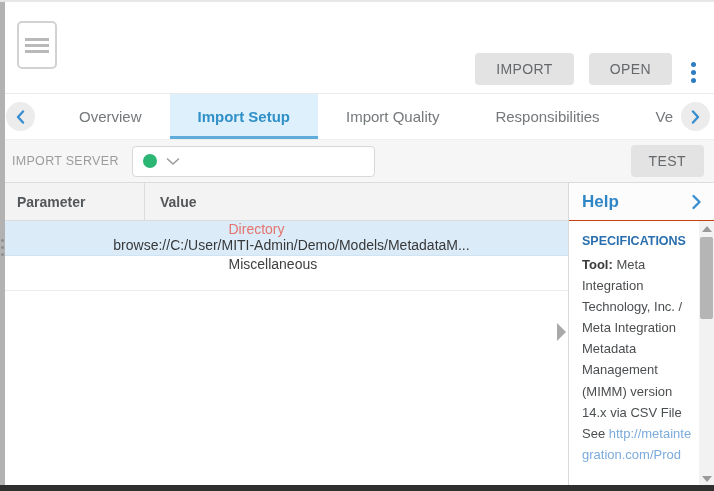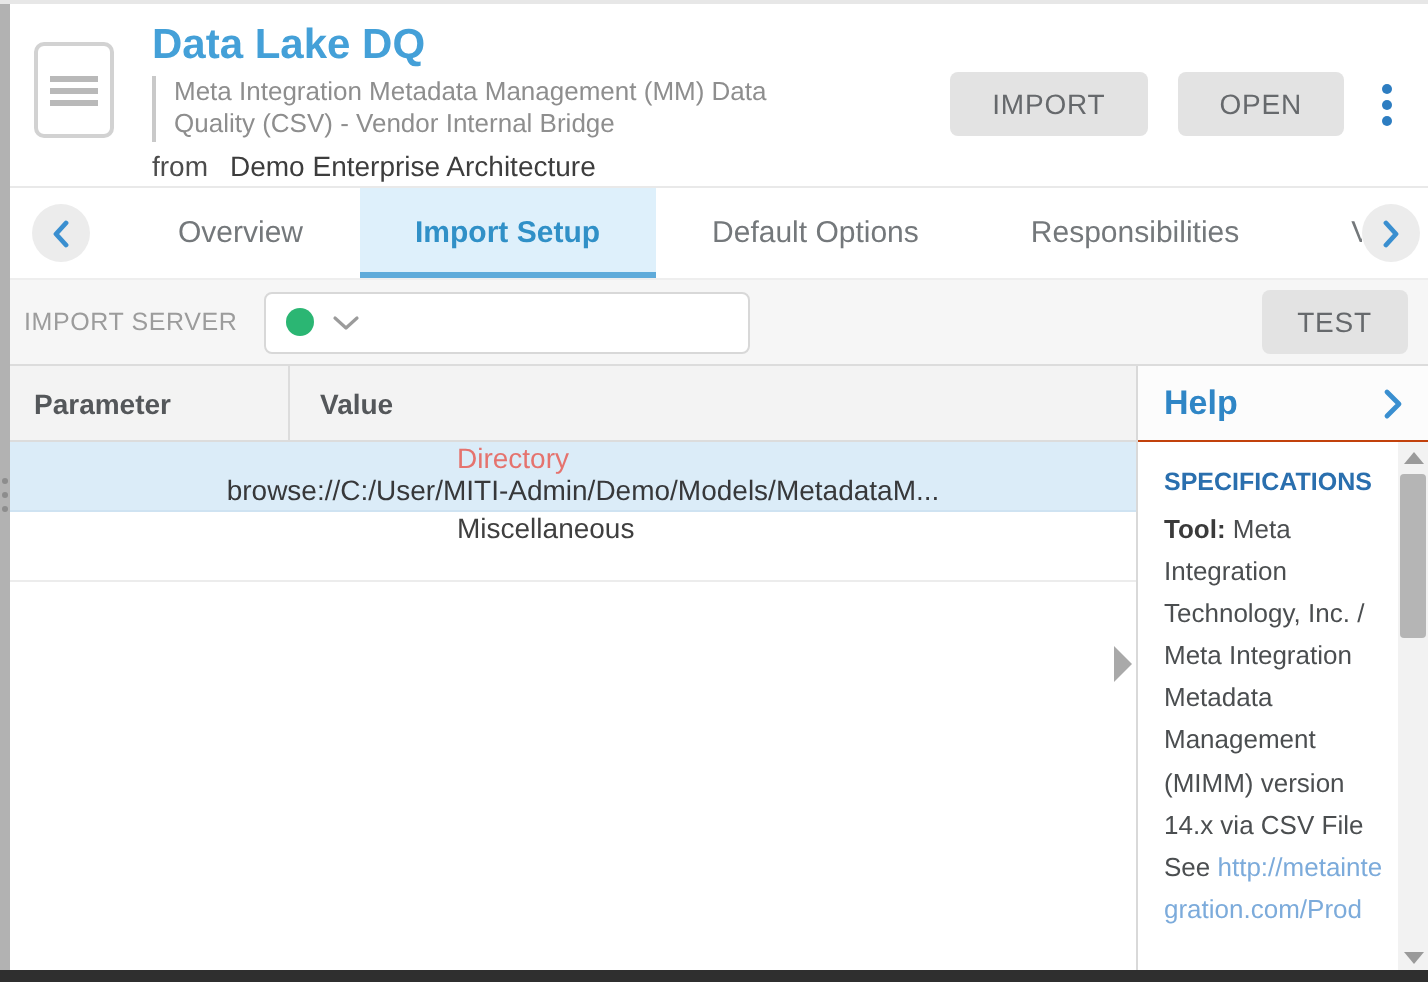--- a/index.html
+++ b/index.html
@@ -39,33 +39,33 @@
   }
   .doc-icon i { display: block; width: 24px; height: 3px; background: #b9b9b9; }
   .head-text { margin-left: 19px; min-width: 0; }
   .title { font-size: 21px; font-weight: 600; color: #44a0d8; margin-bottom: 3px; }
   .subtitle {
     border-left: 2px solid #c9c9c9; padding-left: 9px;
     color: #8e8e8e; font-size: 13px; line-height: 1.25; width: 330px;
   }
   .from-line { margin-top: 4px; font-size: 14px; color: #3d3d3d; }
   .from-line .from-label { color: #4d4d4d; margin-right: 11px; }
-  .head-actions { margin-left: auto; display: flex; align-items: center; gap: 15px; margin-top: 25px; padding-left: 36px; }
+  .head-actions { margin-left: auto; display: flex; align-items: flex-end; gap: 15px; margin-top: 42px; padding-left: 36px; }
   .gray-btn {
     background: #e3e3e3; border: none; border-radius: 4px;
     color: #66696c; font-size: 14px; letter-spacing: .4px;
     padding: 8px 21px; font-family: inherit; cursor: pointer;
   }
   .kebab { display: flex; flex-direction: column; gap: 3px; padding: 2px 4px; cursor: pointer; }
   .kebab i { width: 5px; height: 5px; border-radius: 50%; background: #2d7dc1; }
 
   
   .tabbar {
     height: 46px; display: flex; align-items: stretch;
-    border-top: 1px solid #e9e9e9; background: #fff; padding: 0 4px 0 16px;
+    border-top: 1px solid #e9e9e9; background: #fff; padding: 0 4px 0 6px;
   }
   .nav-circle {
     width: 29px; height: 29px; border-radius: 50%; background: #ececec;
     align-self: center; flex: none; display: flex; align-items: center; justify-content: center;
     cursor: pointer;
   }
   .tabs { display: flex; flex: 1; overflow: hidden; margin-left: 16px; }
   .tab {
     display: flex; align-items: center; padding: 0 28px;
     font-size: 15px; color: #74787b; white-space: nowrap; cursor: pointer;
@@ -143,48 +143,41 @@
 
 <div class="left-strip"></div>
 <div class="row-drag-dots"></div>
 
 <div class="header">
   <div class="doc-icon">
       <i></i>
       <i></i>
       <i></i>
     </div>
-  <div class="head-text">
-    <div class="title">Data Lake DQ</div>
-    <div class="subtitle">Meta Integration Metadata Management (MM) Data Quality (CSV) - Vendor Internal Bridge</div>
-    <div class="from-line">
-      <span class="from-label">from</span><span>Demo Enterprise Architecture</span>
-    </div>
-  </div>
   <div class="head-actions">
     <button class="gray-btn">IMPORT</button>
     <button class="gray-btn">OPEN</button>
     <div class="kebab">
         <i></i>
         <i></i>
         <i></i>
       </div>
   </div>
 </div>
 
 <div class="tabbar">
   <div class="nav-circle">
     <svg class="chev" width="9" height="14" viewBox="0 0 9 14">
         <polyline points="7,1.5 2,7 7,12.5" fill="none" stroke="#3a8fd0" stroke-width="2.4" stroke-linecap="round" stroke-linejoin="round"></polyline>
       </svg>
   </div>
   <div class="tabs">
     <div class="tab">Overview</div>
     <div class="tab active">Import Setup</div>
-    <div class="tab">Default Options</div>
+    <div class="tab">Import Quality</div>
     <div class="tab">Responsibilities</div>
     <div class="tab">Ve</div>
   </div>
   <div class="nav-circle">
     <svg class="chev" width="9" height="14" viewBox="0 0 9 14">
         <polyline points="2,1.5 7,7 2,12.5" fill="none" stroke="#3a8fd0" stroke-width="2.4" stroke-linecap="round" stroke-linejoin="round"></polyline>
       </svg>
   </div>
 </div>
 

